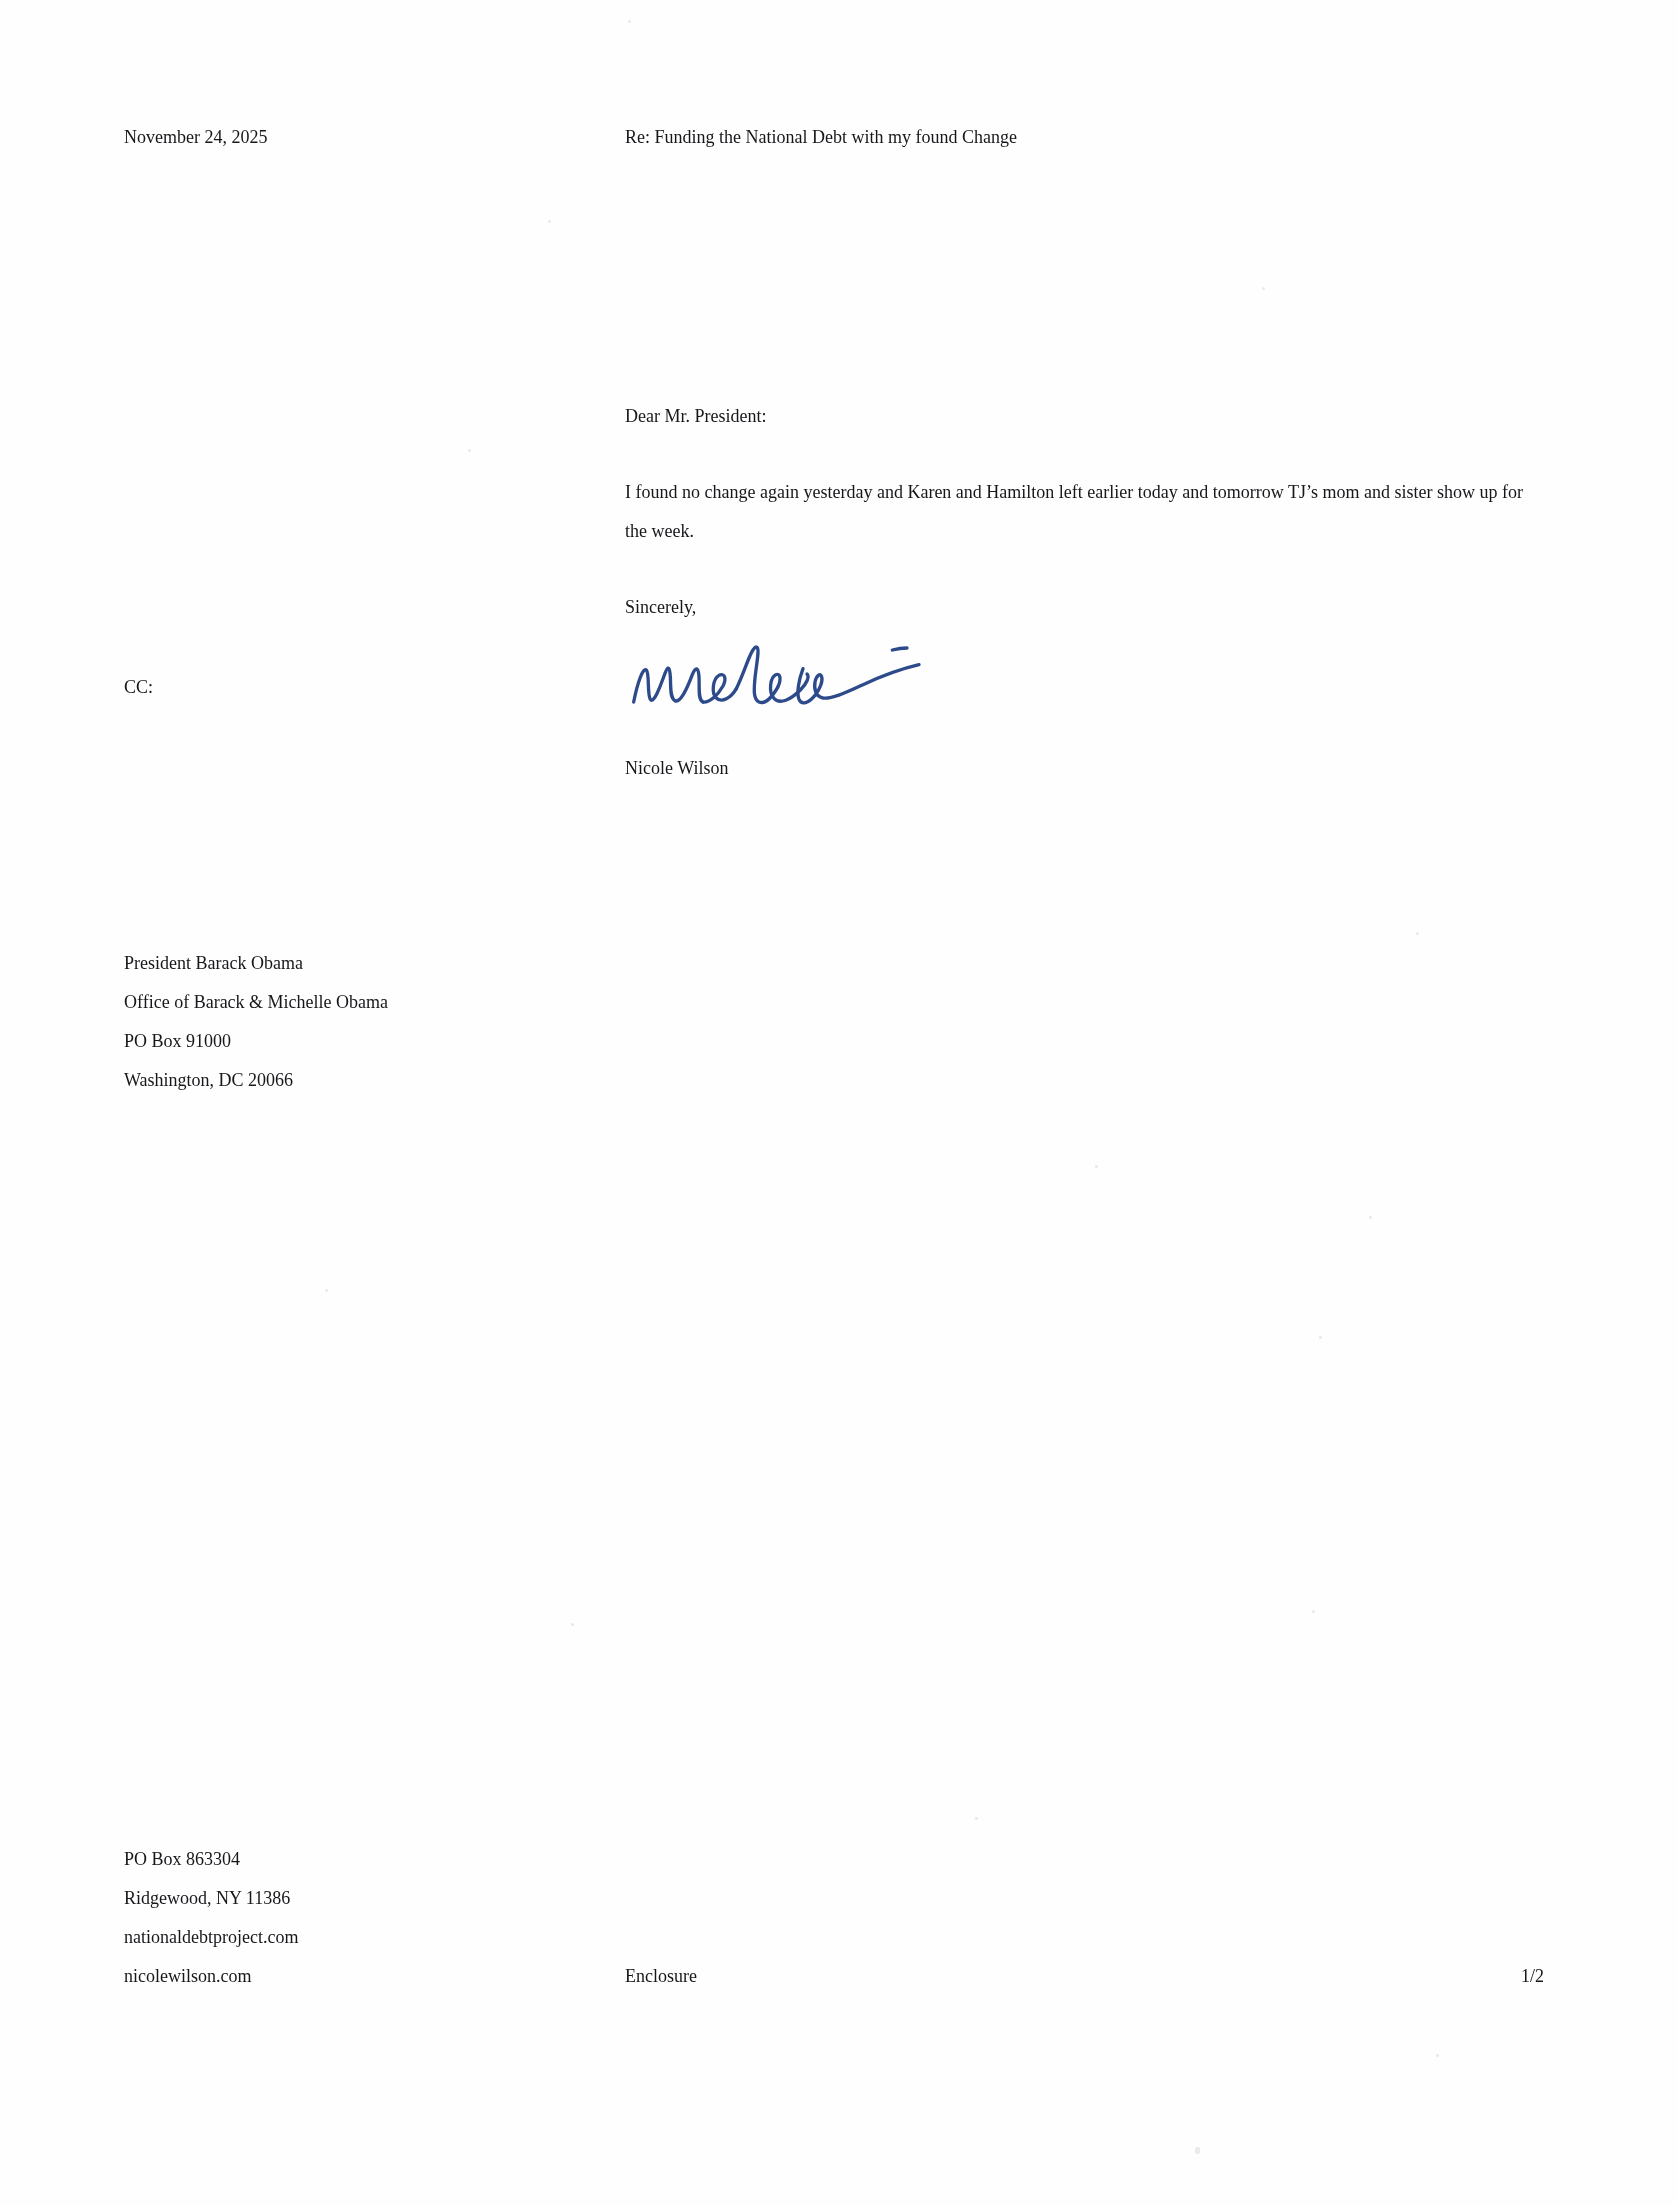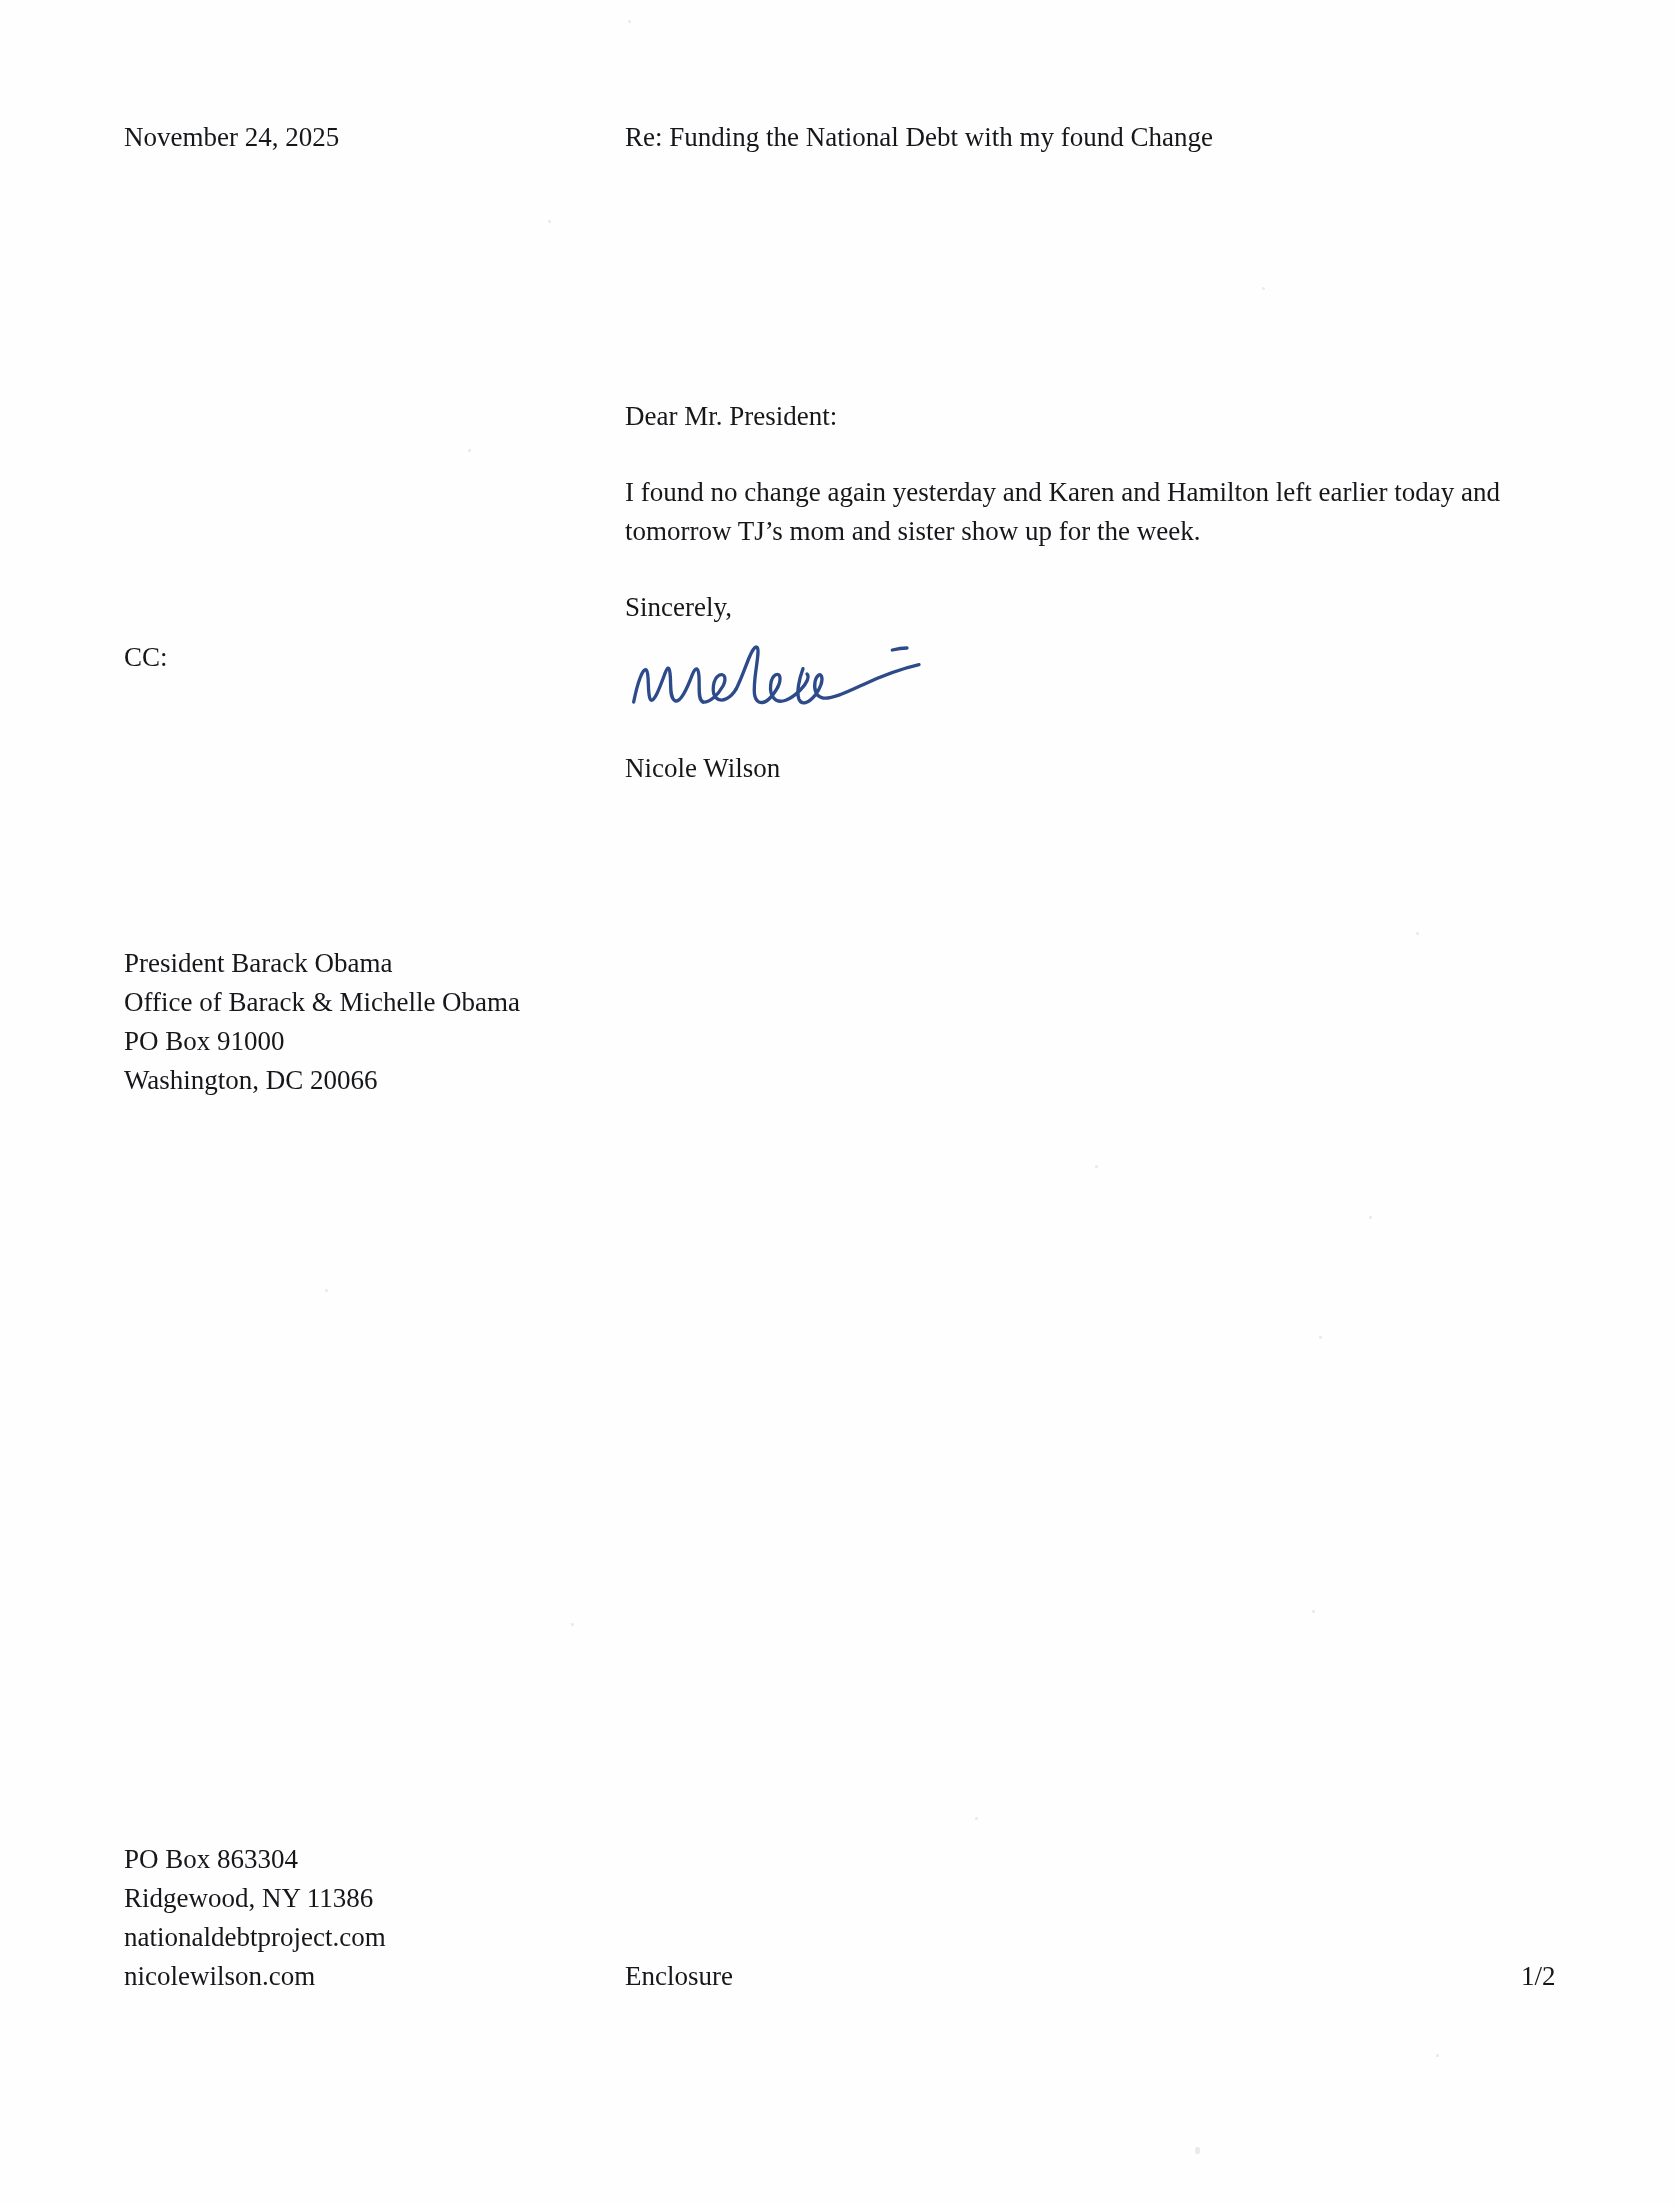--- a/index.html
+++ b/index.html
@@ -20,21 +20,21 @@
   }
   
   .speck {
     position: absolute;
     background: #d8d8d8;
     border-radius: 50%;
     opacity: .55;
   }
   .letter-text {
     position: absolute;
-    font-size: 27px;
+    font-size: 18px;
     line-height: 39px;
     color: #16171a;
     white-space: pre-wrap;
   }
 
   
   #date-line {
     left: 124px;
     top: 118px;
   }
@@ -43,21 +43,21 @@
     top: 118px;
   }
 
   
   #recipient-block {
     left: 124px;
     top: 473px;
   }
   #cc-label {
     left: 124px;
-    top: 638px;
+    top: 668px;
     text-align: center;
   }
   #cc-block-1 {
     left: 124px;
     top: 749px;
   }
   #cc-block-2 {
     left: 124px;
     top: 944px;
   }

